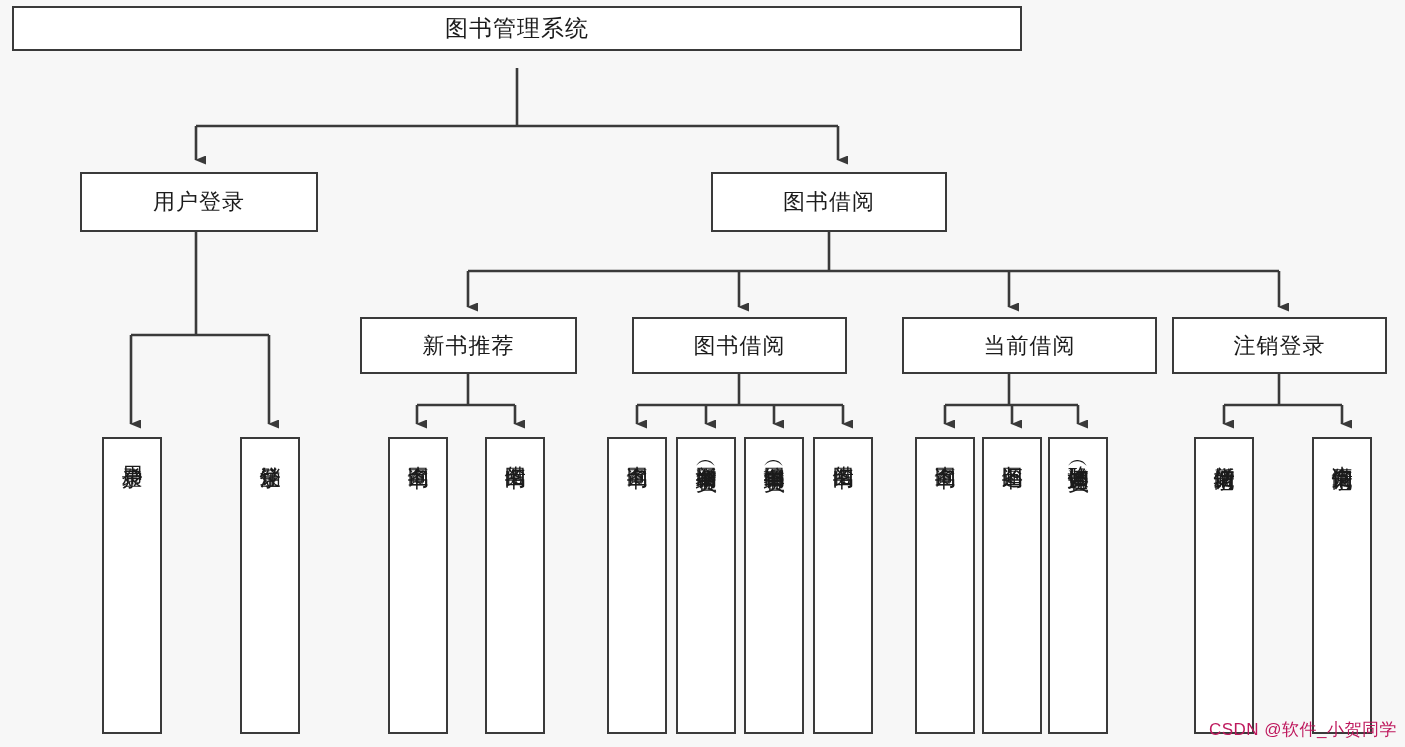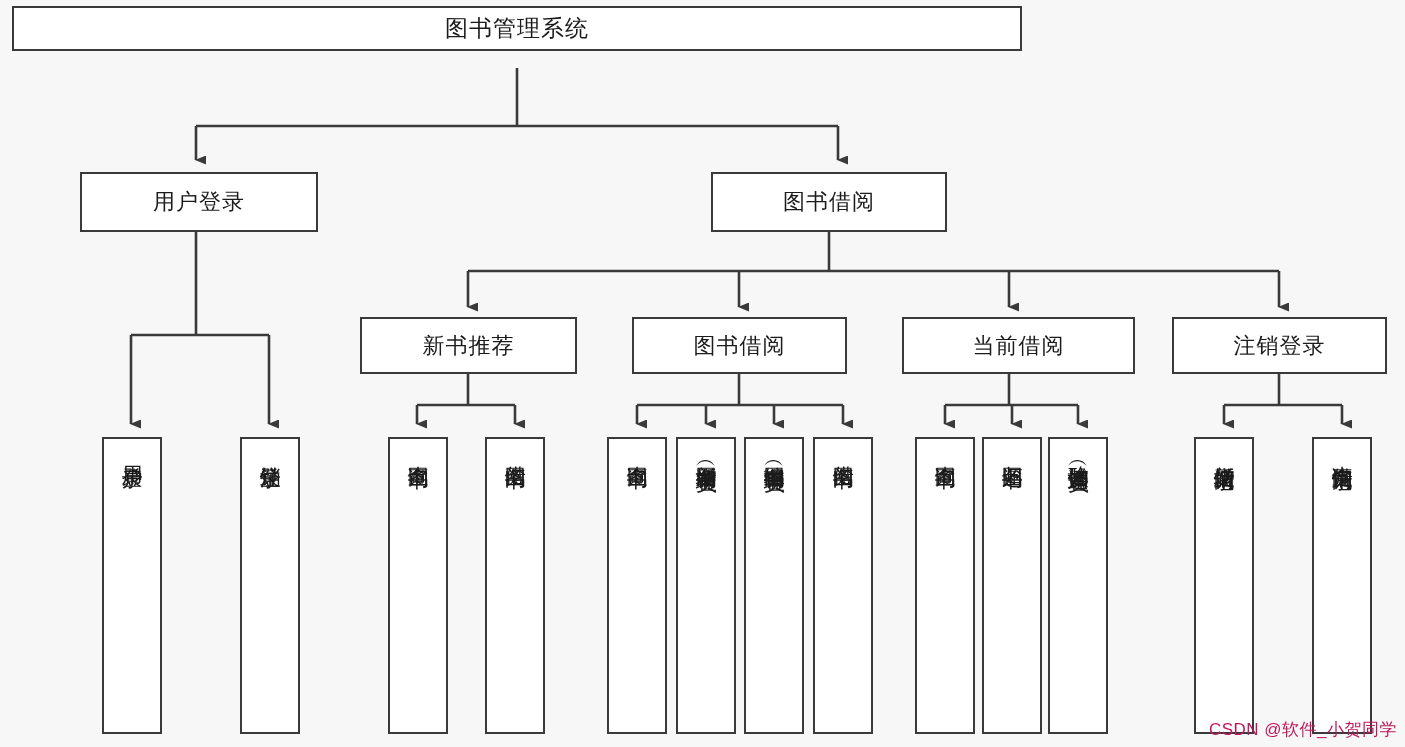--- a/index.html
+++ b/index.html
@@ -129,21 +129,21 @@
   <div class="node h" style="left:711px; top:172px; width:236px; height:60px;">
     <span>图书借阅</span>
   </div>
 
   <div class="node h" style="left:360px; top:317px; width:217px; height:57px;">
     <span>新书推荐</span>
   </div>
   <div class="node h" style="left:632px; top:317px; width:215px; height:57px;">
     <span>图书借阅</span>
   </div>
-  <div class="node h" style="left:902px; top:317px; width:233px; height:57px;">
+  <div class="node h" style="left:902px; top:317px; width:255px; height:57px;">
     <span>当前借阅</span>
   </div>
   <div class="node h" style="left:1172px; top:317px; width:215px; height:57px;">
     <span>注销登录</span>
   </div>
 
   <div class="node v" style="left:102px; top:437px; width:60px; height:297px;">
     <span class="vtext">用户登录</span>
   </div>
   <div class="node v" style="left:240px; top:437px; width:60px; height:297px;">

